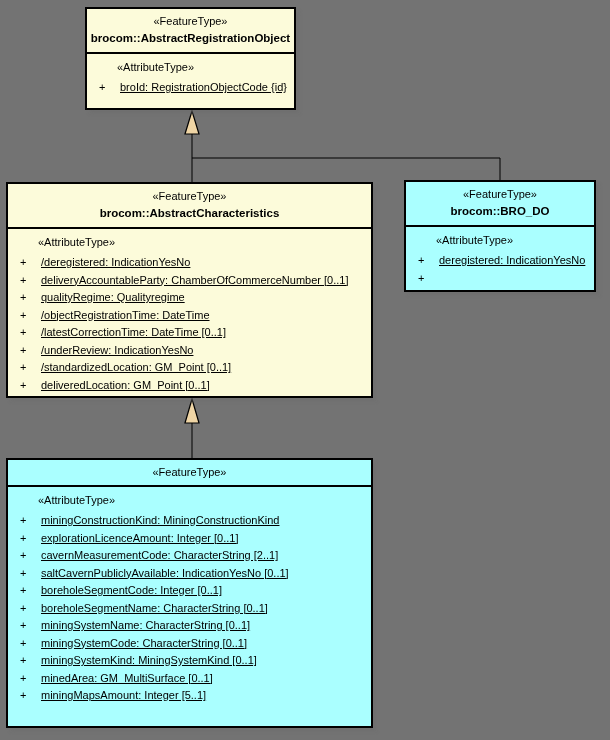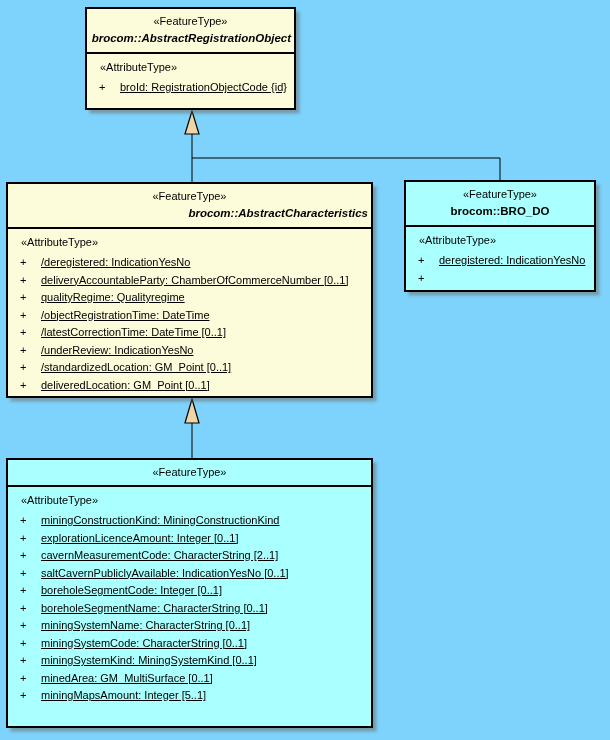--- a/index.html
+++ b/index.html
@@ -1,19 +1,19 @@
 <!DOCTYPE html>
 <html><head>
 <meta charset="utf-8">
 <style>
   html,body{margin:0;padding:0;background:#ffffff;}
   #canvas{
     position:relative;
     width:610px;height:740px;
-    background:#7dd3fc;
+    background:#737373;
     font-family:"Liberation Sans", sans-serif;
     overflow:hidden;
   }
   #connectors{position:absolute;left:0;top:0;width:610px;height:740px;}
   .uml-class{
     position:absolute;
     border:2px solid #000;
     box-shadow:3.5px 3.5px 3px rgba(110,110,110,0.55);
     box-sizing:border-box;
     font-size:11px;
@@ -21,23 +21,23 @@
   }
   .yellow{background:#fcfbda;}
   .cyan{background:#aaffff;}
   .hdr{
     border-bottom:2px solid #000;
     text-align:center;
     padding:5px 3px 6px 3px;
   }
   .stereo{display:block;font-size:11px;line-height:14px;}
   .cls-name{display:block;font-weight:bold;font-size:11.5px;line-height:16px;margin-top:2px;}
-  .abstract .cls-name{font-style:italic;text-align:right;}
+  .abstract .cls-name{}
   .attrs{padding-top:6px;}
-  .attr-header{padding-left:13px;line-height:15px;margin-bottom:4px;}
+  .attr-header{padding-left:30px;line-height:15px;margin-bottom:4px;}
   .attr-row{display:flex;line-height:17.5px;}
   .vis{flex:none;width:21px;padding-left:12px;}
   .atxt{flex:1;white-space:nowrap;text-decoration:underline;}
 </style>
 </head>
 <body>
 
 <div id="canvas">
 
   <svg id="connectors" viewBox="0 0 610 740" xmlns="http://www.w3.org/2000/svg">

